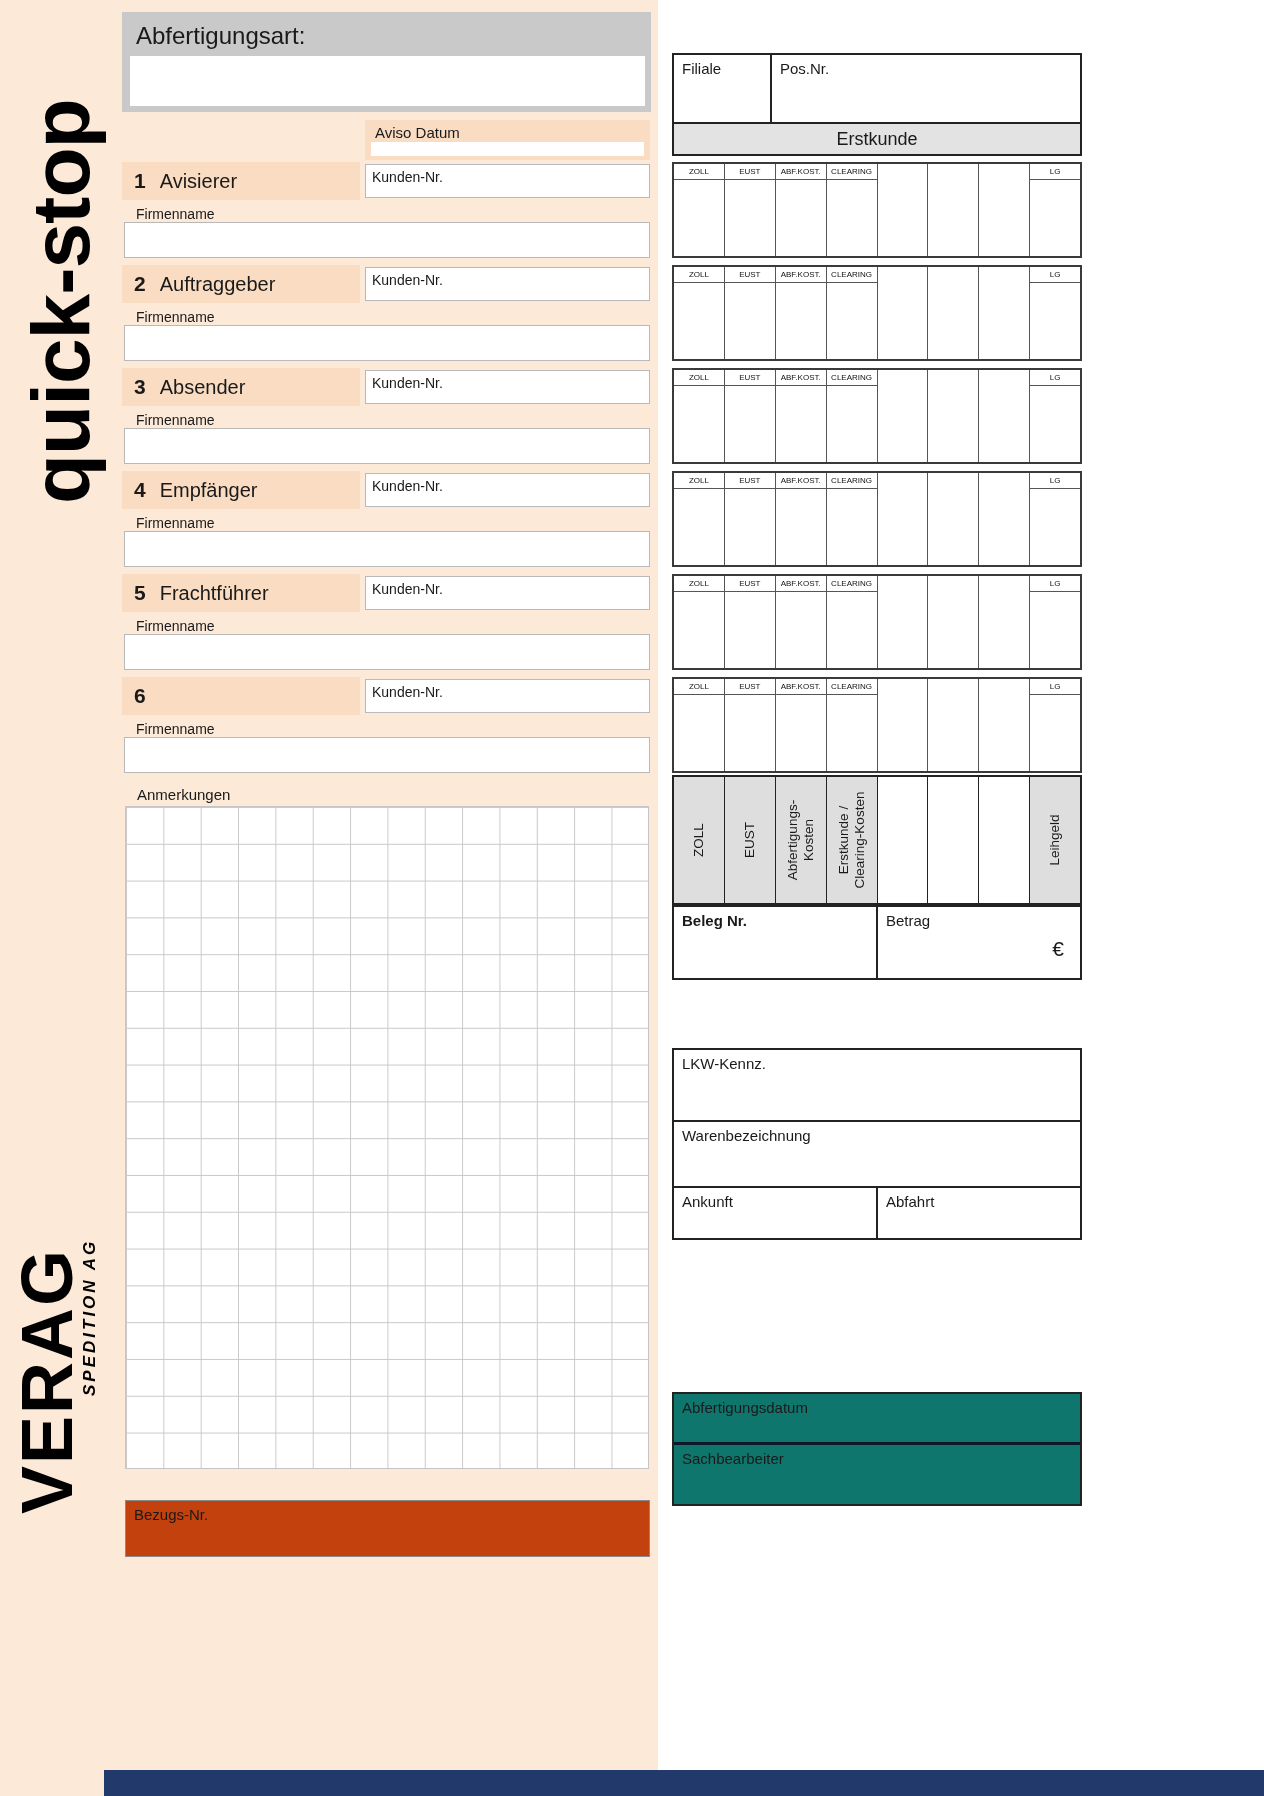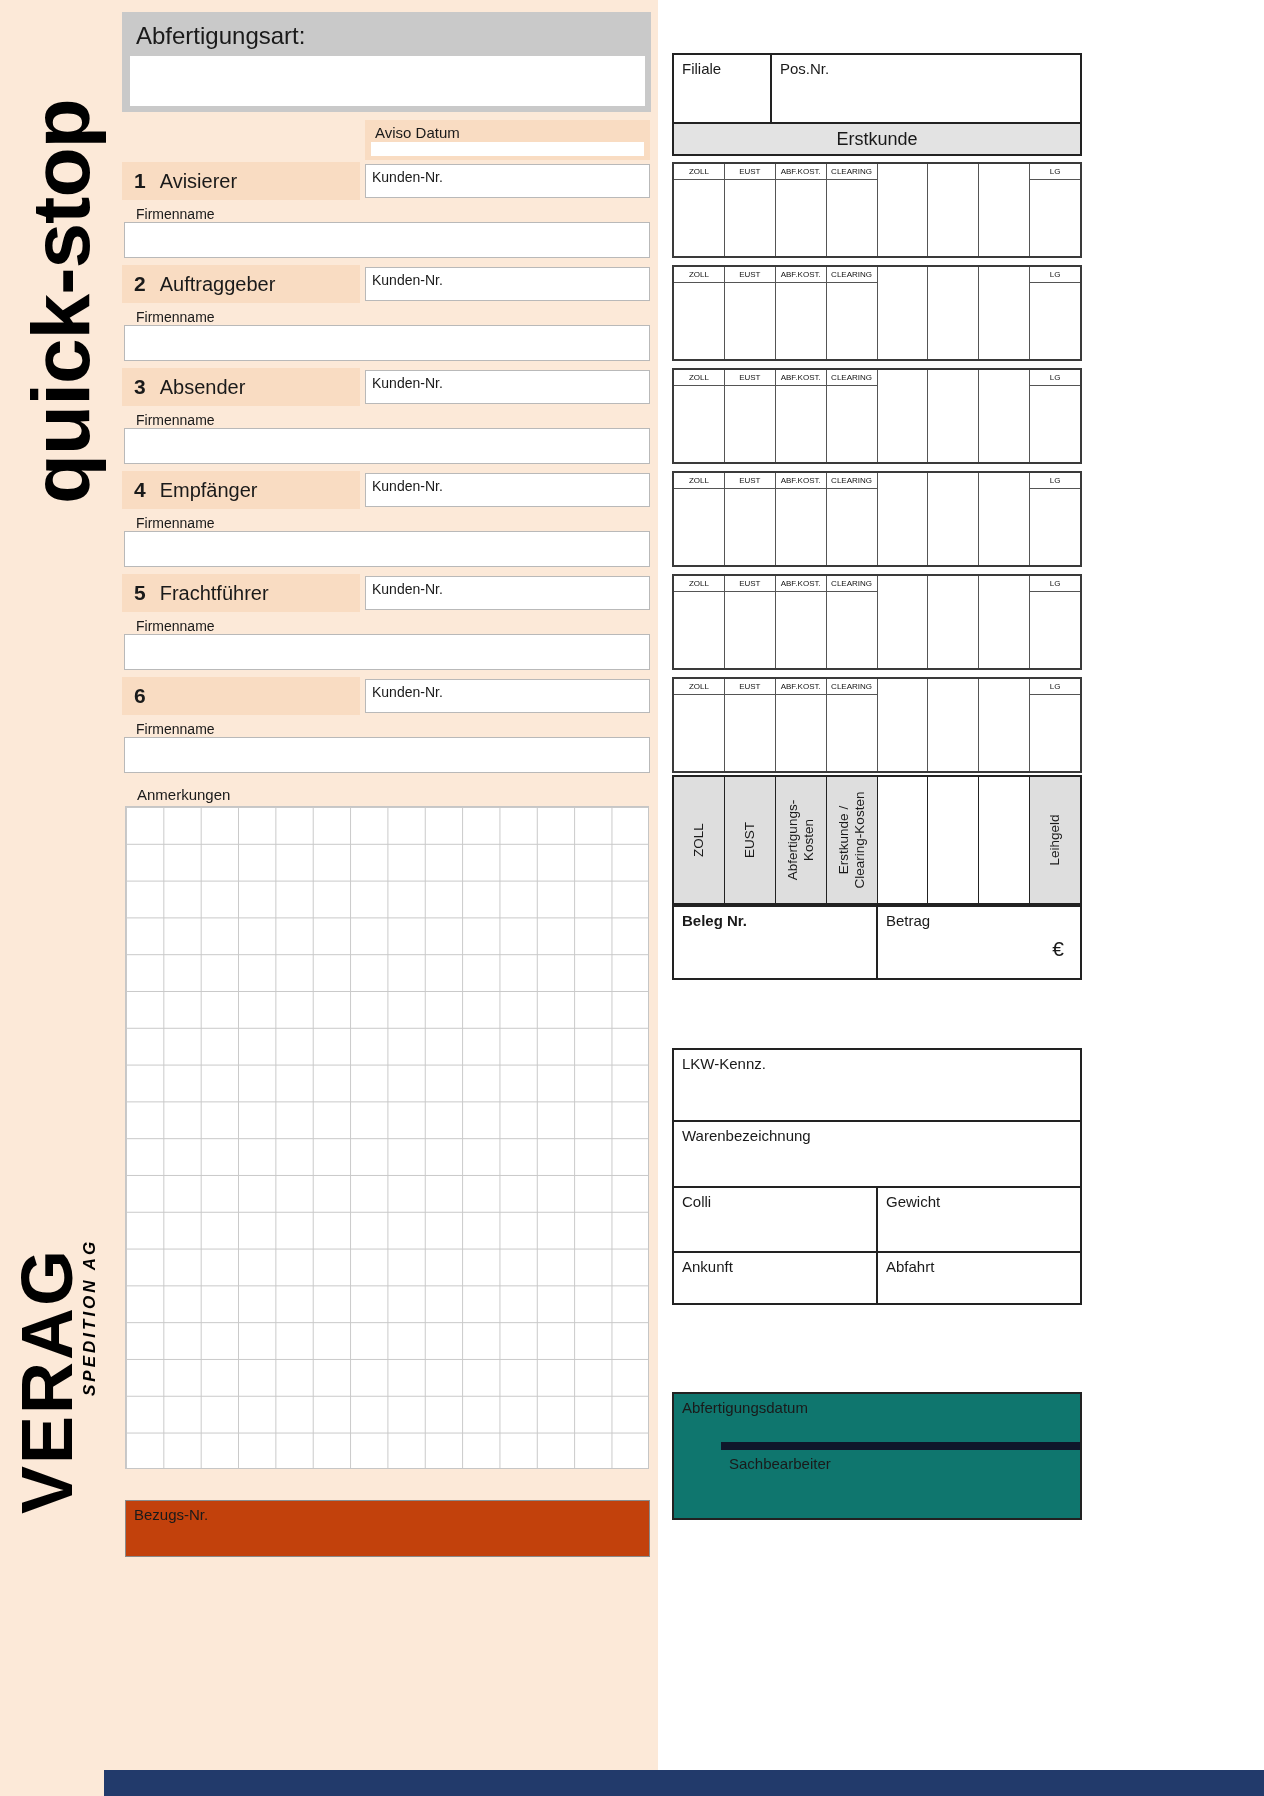--- a/index.html
+++ b/index.html
@@ -87,21 +87,21 @@
   .srow:first-child { border-top:none; }
   .s1 { height:70px; } .s2 { height:66px; } .s3 { height:65px; } .s4 { height:52px; }
   .split { display:flex; }
   .split > div { position:relative; flex:1; }
   .split > div:last-child { border-left:2px solid #222; }
   .slabel { position:absolute; left:8px; top:5px; font-size:15px; }
 
   
   .proc { left:672px; top:1392px; width:410px; border:2px solid #222; background:#0f766e; }
   .p1 { height:48px; position:relative; }
-  .p2 { height:76px; border-top:8px solid #0f172a; position:relative;margin-left:47px; }
+  .p2 { height:62px; border-top:3px solid #0f172a; position:relative; }
 
   
   .bez { left:125px; top:1500px; width:525px; height:57px; background:#c2410c; border:1px solid #8a8a8a; }
 
   
   .fbar { left:104px; top:1770px; width:1160px; height:26px; background:#223a6b; }
 </style>
 </head>
 <body>
 
@@ -406,28 +406,20 @@
 <div class="abs anm-label">Anmerkungen</div>
 <div class="abs grid"></div>
 
 <div class="abs ship">
   <div class="srow s1">
     <span class="slabel">LKW-Kennz.</span>
   </div>
   <div class="srow s2">
     <span class="slabel">Warenbezeichnung</span>
   </div>
-  <div class="srow s3 split">
-    <div>
-      <span class="slabel">Colli</span>
-    </div>
-    <div>
-      <span class="slabel">Gewicht</span>
-    </div>
-  </div>
   <div class="srow s4 split">
     <div>
       <span class="slabel">Ankunft</span>
     </div>
     <div>
       <span class="slabel">Abfahrt</span>
     </div>
   </div>
 </div>
 

